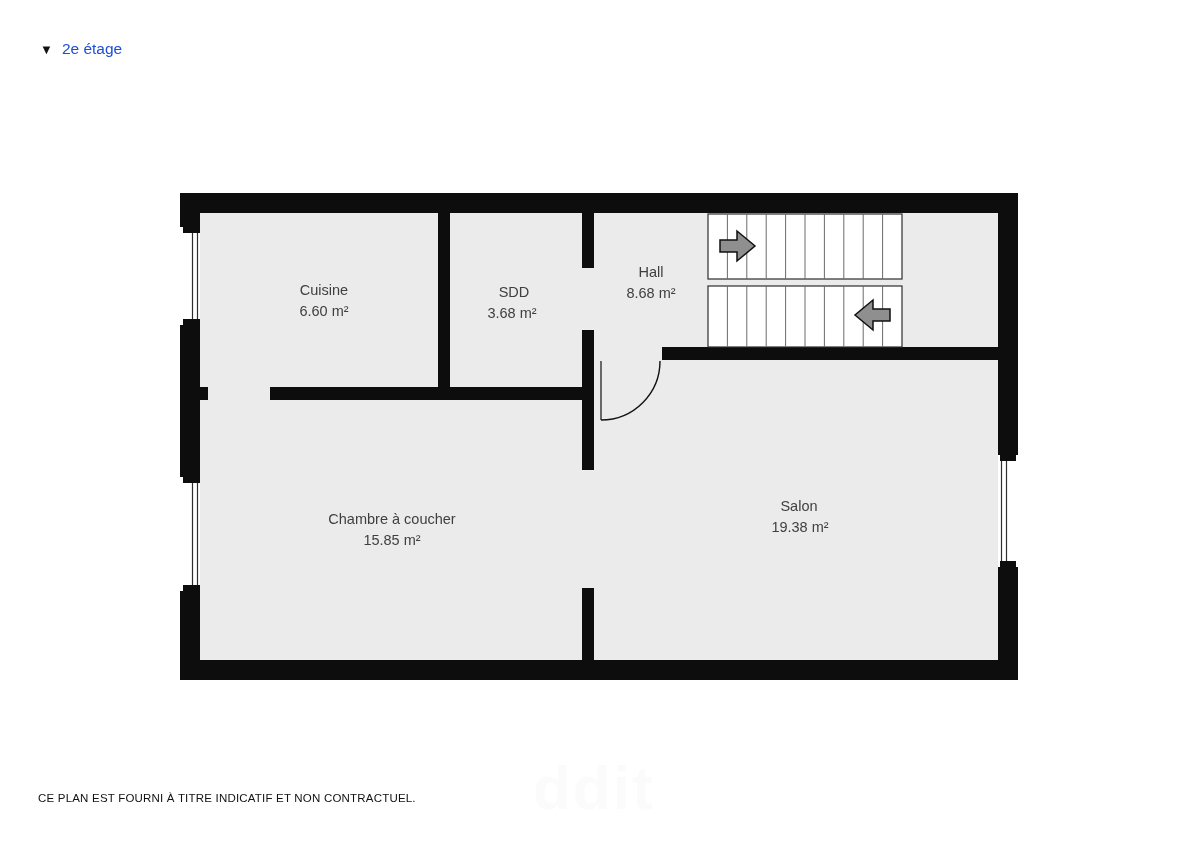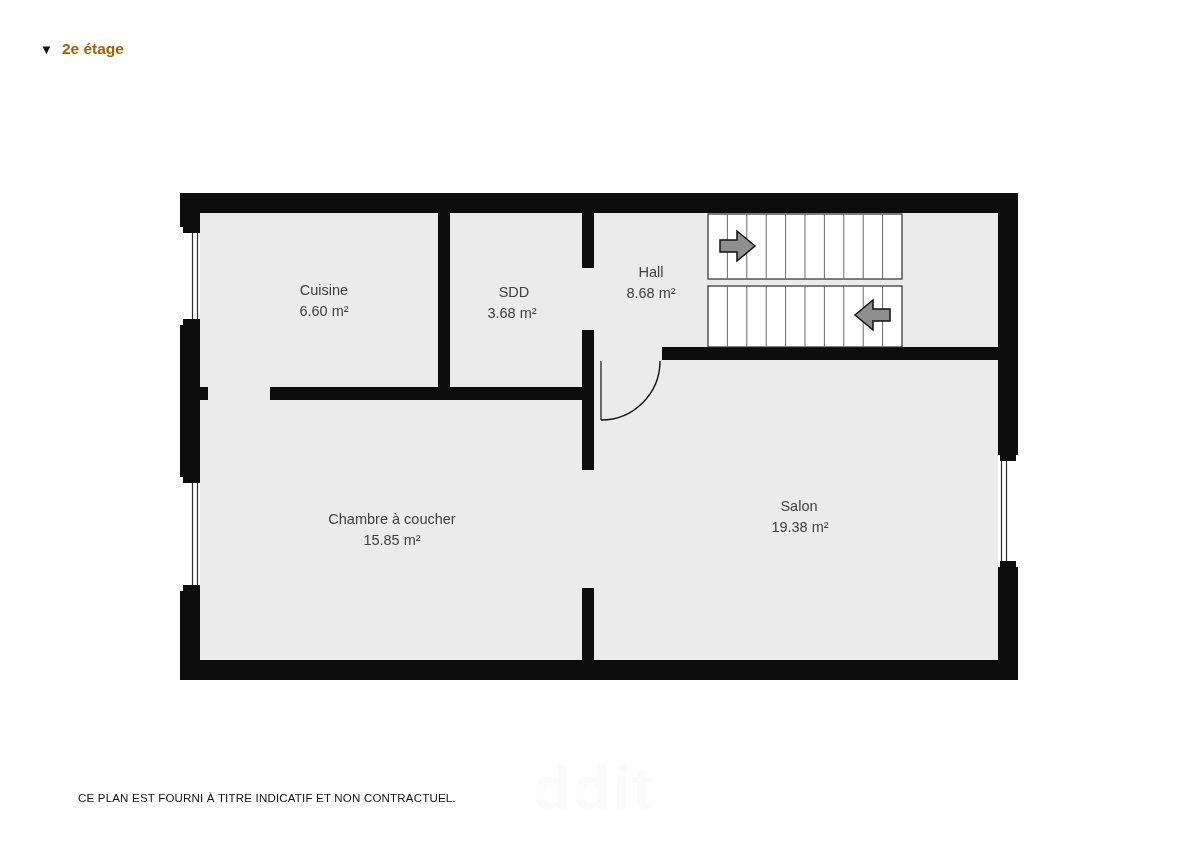--- a/index.html
+++ b/index.html
@@ -9,38 +9,37 @@
   html,body{margin:0;padding:0;}
   body{
     width:1200px;height:848px;background:#ffffff;position:relative;
     font-family:"Liberation Sans", sans-serif;overflow:hidden;
   }
   .header{
     position:absolute;left:40px;top:40px;display:flex;align-items:center;gap:9px;
     cursor:default;
   }
   .header .marker{font-size:13px;color:#111;line-height:1;}
-  .header .title{font-size:15.5px;font-weight:bold;color:#a16207;}
+  .header .title{font-size:15.5px;font-weight:normal;color:#1d4ed8;}
   .plan-svg{position:absolute;left:0;top:0;}
   .floor{fill:var(--floor);}
   .wall{fill:var(--wall);}
   .winwhite{fill:#ffffff;}
   .winline{stroke:#2e2e2e;stroke-width:1.2;}
   .stairbox{fill:#ffffff;stroke:var(--stair_border);stroke-width:1.2;}
   .arrow{fill:var(--arrow_fill);stroke:#111;stroke-width:1.5;stroke-linejoin:miter;}
   .doorarc{fill:none;stroke:#111;stroke-width:1.4;}
   .doorleaf{stroke:#111;stroke-width:1.2;}
   .room-name,.room-area{
     font-size:14.5px;fill:var(--label_text);text-anchor:middle;
     font-family:"Liberation Sans", sans-serif;
   }
   .footer{
     position:absolute;left:38px;top:792px;font-size:11.5px;color:#111;
     letter-spacing:0.2px;
-    margin-left:40px;
   }
   .watermark{
     position:absolute;left:533px;top:752px;font-size:62px;font-weight:bold;
     color:#fbfbfb;letter-spacing:2px;user-select:none;
   }
 </style>
 </head>
 <body>
 
 <div class="header">

